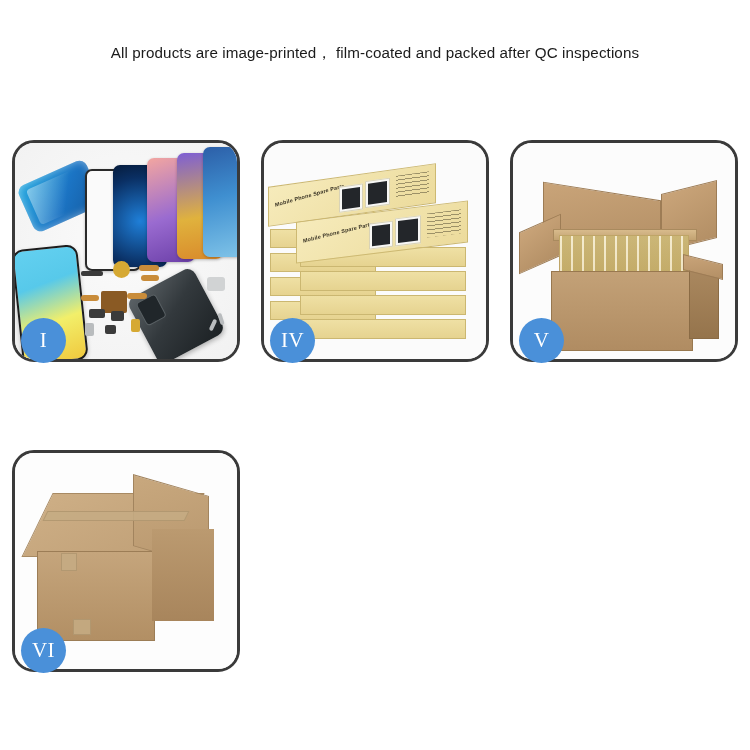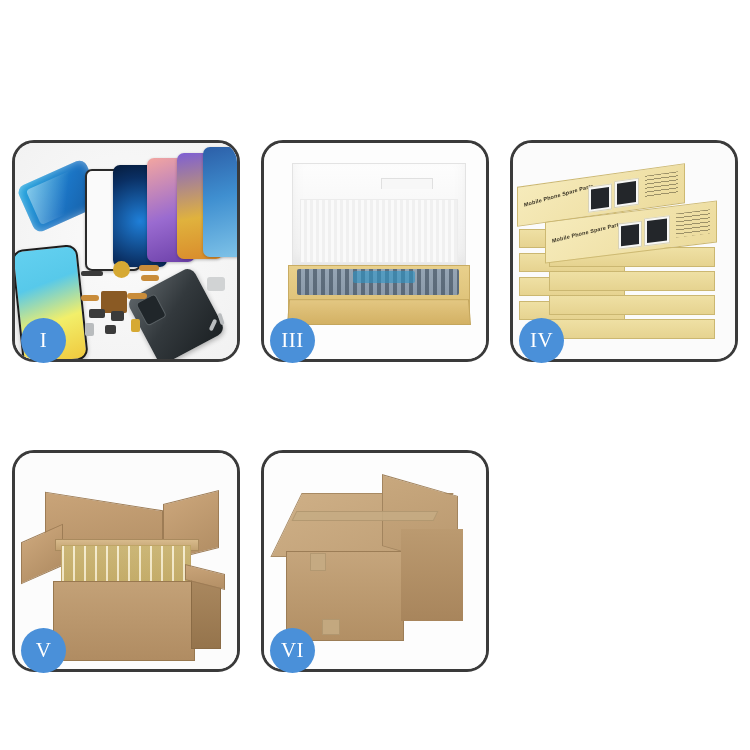--- a/index.html
+++ b/index.html
@@ -307,20 +307,21 @@
     background: rgba(198,172,132,.85);
     border:1px solid rgba(160,134,96,.5);
   }
 </style>
 </head>
 <body>
 
 <div class="page">
 
   <div class="header">
+    <div class="subtitle">All products are image-printed， film-coated and packed after QC inspections</div>
   </div>
 
   <div class="grid">
 
     <div class="panel">
       <div class="panel-clip p1">
         <div class="lcd-blue"></div>
         <div class="screen-stack">
           <div class="scr scr-a"></div>
           <div class="scr scr-b"></div>
@@ -345,32 +346,20 @@
           <div class="part gold" style="left:116px;top:176px;width:9px;height:13px;"></div>
           <div class="part sil" style="left:196px;top:176px;width:4px;height:12px;transform:rotate(25deg);"></div>
           <div class="part sil" style="left:204px;top:170px;width:4px;height:12px;transform:rotate(-18deg);"></div>
           <div class="part sil" style="left:192px;top:134px;width:18px;height:14px;border-radius:3px;opacity:.6;"></div>
         </div>
       </div>
       <div class="badge">I</div>
     </div>
 
 
-    <div class="panel">
-      <div class="panel-clip p3">
-        <div class="wb-lid">
-          <div class="wb-lid-tab"></div>
-        </div>
-        <div class="wb-foam"></div>
-        <div class="wb-tray"></div>
-        <div class="wb-content"></div>
-        <div class="wb-tray-front"></div>
-      </div>
-      <div class="badge">III</div>
-    </div>
 
     <div class="panel">
       <div class="panel-clip p4">
 
         <div class="ybox" style="left:6px;  top:158px; width:104px; height:17px;"></div>
         <div class="ybox" style="left:6px;  top:134px; width:104px; height:17px;"></div>
         <div class="ybox" style="left:6px;  top:110px; width:104px; height:17px;"></div>
         <div class="ybox" style="left:6px;  top:86px;  width:104px; height:17px;"></div>
 
         <div class="ybox" style="left:36px; top:176px; width:164px; height:18px;"></div>

